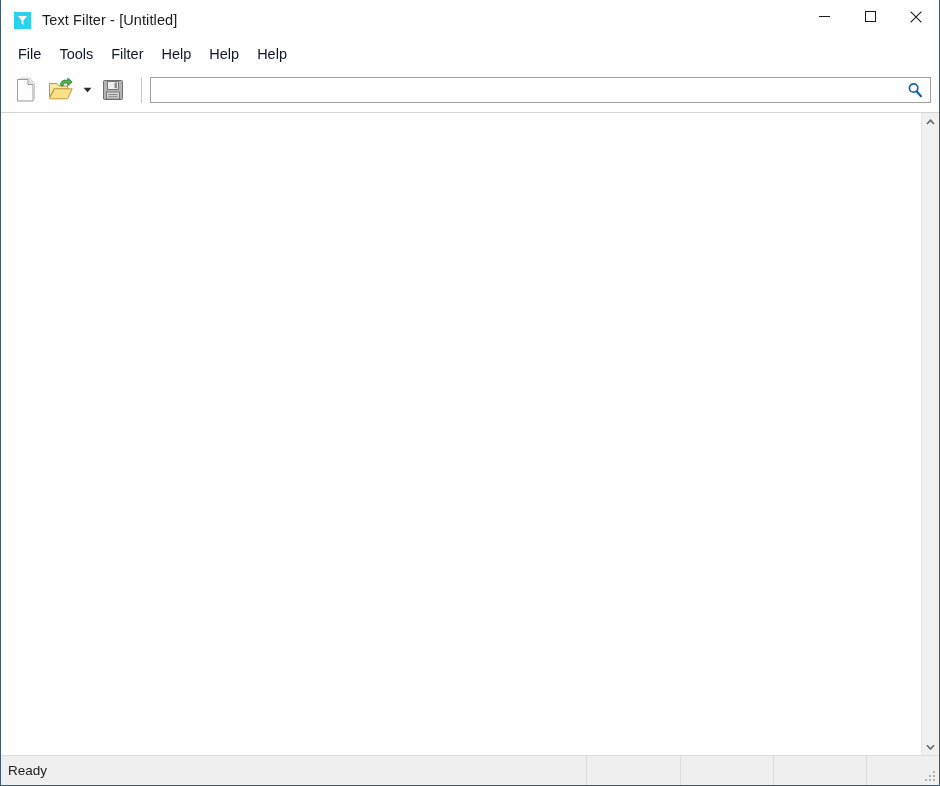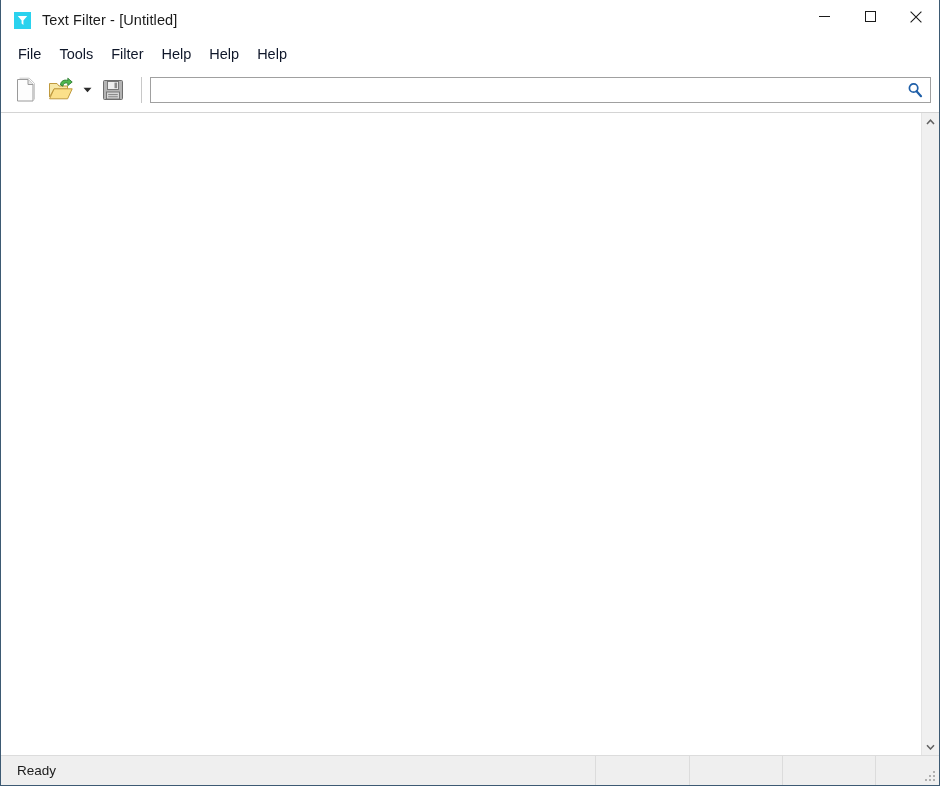--- a/index.html
+++ b/index.html
@@ -194,21 +194,20 @@
   .statusbar {
     height: 29px;
     min-height: 29px;
     background: #efefef;
     border-top: 1px solid #dcdcdc;
     display: flex;
     align-items: stretch;
     font-size: 13.5px;
     color: #1b1b1b;
     position: relative;
-    padding-left: 9px;
   }
   .sb-pane {
     display: flex;
     align-items: center;
     padding-left: 7px;
     border-right: 1px solid #dcdcdc;
     box-sizing: border-box;
     overflow: hidden;
     white-space: nowrap;
   }

